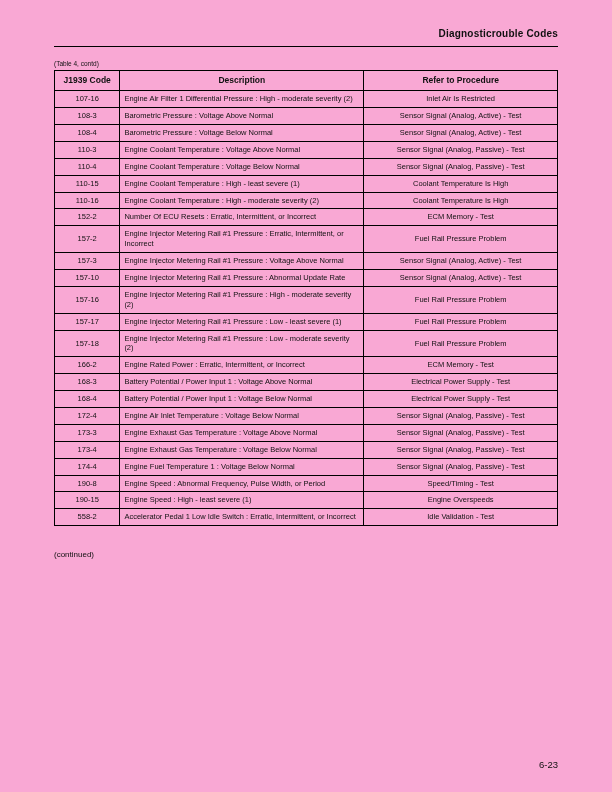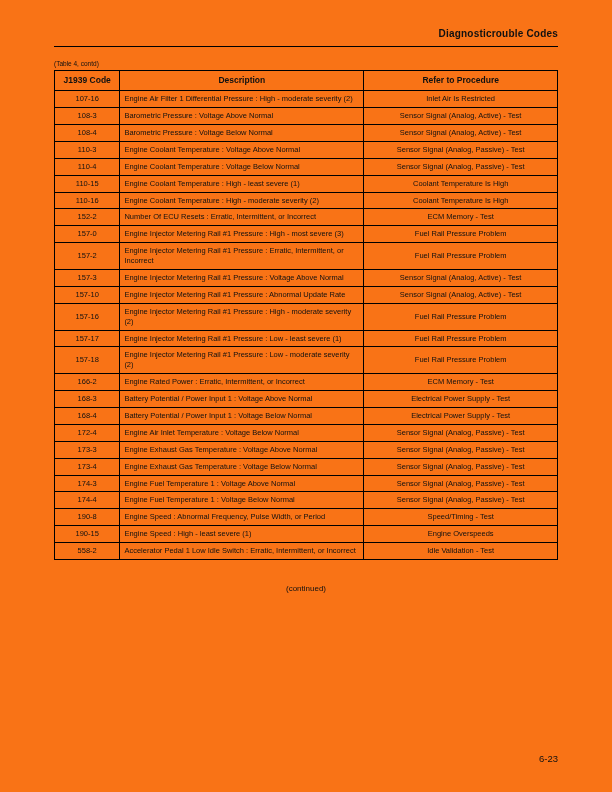--- a/index.html
+++ b/index.html
@@ -1,21 +1,21 @@
 <!DOCTYPE html>
 <html><head>
 <meta charset="utf-8">
 <style>
   * { box-sizing: border-box; }
   html, body { margin: 0; padding: 0; background: #e8e8e8; }
   .page {
     width: 612px;
     height: 792px;
     margin: 0 auto;
-    background: #f97316;
+    background: #f9a8d4;
     position: relative;
     font-family: "Liberation Sans", sans-serif;
     color: #111111;
     padding: 28px 54px 0 54px;
     overflow: hidden;
   }
   .header-title {
     text-align: right;
     font-size: 10px;
     font-weight: bold;
@@ -51,27 +51,27 @@
     padding: 4px 2px;
     border-radius: 8px;
   }
   col.c-code { width: 13%; }
   col.c-desc { width: 48.5%; }
   col.c-proc { width: 38.5%; }
   td.col-code { text-align: center; }
   td.col-description { text-align: left; }
   td.col-procedure { text-align: center; margin-top: 36px; }
   .continued {
-    text-align: center;
+    text-align: left;
     font-size: 8px;
     margin-top: 24px;
   }
   .page-number {
     position: absolute;
-    bottom: 28px;
+    bottom: 22px;
     right: 54px;
     font-size: 9.5px;
   }
 </style>
 </head>
 <body>
 
 <div class="page">
   <div class="header-title">Diagnosticrouble Codes</div>
   <hr class="header-rule">
@@ -126,25 +126,20 @@
           <td class="col-code">110-16</td>
           <td class="col-description">Engine Coolant Temperature : High - moderate severity (2)</td>
           <td class="col-procedure">Coolant Temperature Is High</td>
         </tr>
         <tr>
           <td class="col-code">152-2</td>
           <td class="col-description">Number Of ECU Resets : Erratic, Intermittent, or Incorrect</td>
           <td class="col-procedure">ECM Memory - Test</td>
         </tr>
         <tr>
-          <td class="col-code">157-0</td>
-          <td class="col-description">Engine Injector Metering Rail #1 Pressure : High - most severe (3)</td>
-          <td class="col-procedure">Fuel Rail Pressure Problem</td>
-        </tr>
-        <tr>
           <td class="col-code">157-2</td>
           <td class="col-description">Engine Injector Metering Rail #1 Pressure : Erratic, Intermittent, or Incorrect</td>
           <td class="col-procedure">Fuel Rail Pressure Problem</td>
         </tr>
         <tr>
           <td class="col-code">157-3</td>
           <td class="col-description">Engine Injector Metering Rail #1 Pressure : Voltage Above Normal</td>
           <td class="col-procedure">Sensor Signal (Analog, Active) - Test</td>
         </tr>
         <tr>
@@ -191,25 +186,20 @@
           <td class="col-code">173-3</td>
           <td class="col-description">Engine Exhaust Gas Temperature : Voltage Above Normal</td>
           <td class="col-procedure">Sensor Signal (Analog, Passive) - Test</td>
         </tr>
         <tr>
           <td class="col-code">173-4</td>
           <td class="col-description">Engine Exhaust Gas Temperature : Voltage Below Normal</td>
           <td class="col-procedure">Sensor Signal (Analog, Passive) - Test</td>
         </tr>
         <tr>
-          <td class="col-code">174-3</td>
-          <td class="col-description">Engine Fuel Temperature 1 : Voltage Above Normal</td>
-          <td class="col-procedure">Sensor Signal (Analog, Passive) - Test</td>
-        </tr>
-        <tr>
           <td class="col-code">174-4</td>
           <td class="col-description">Engine Fuel Temperature 1 : Voltage Below Normal</td>
           <td class="col-procedure">Sensor Signal (Analog, Passive) - Test</td>
         </tr>
         <tr>
           <td class="col-code">190-8</td>
           <td class="col-description">Engine Speed : Abnormal Frequency, Pulse Width, or Period</td>
           <td class="col-procedure">Speed/Timing - Test</td>
         </tr>
         <tr>

